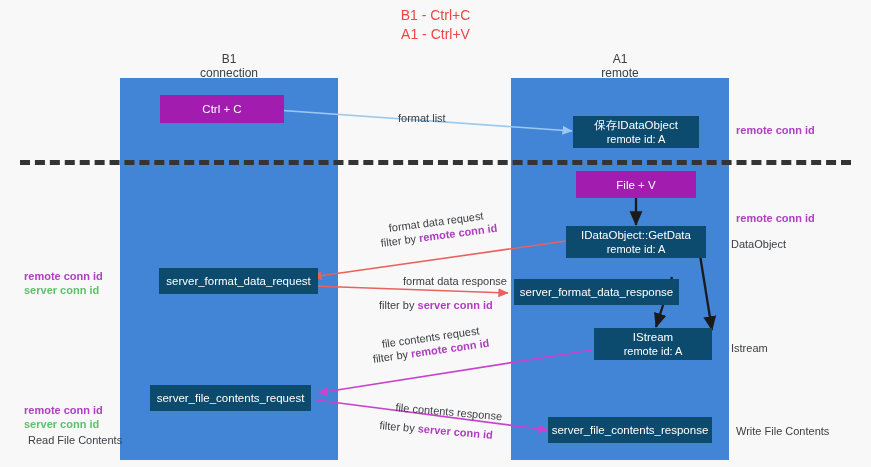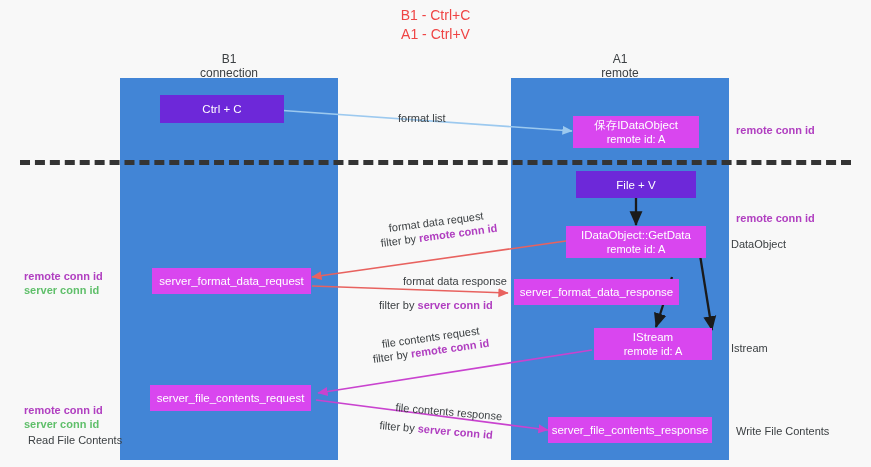--- a/index.html
+++ b/index.html
@@ -38,22 +38,22 @@
     border-top:5px dashed #343434;
   }
 
   
   .node{
     position:absolute;box-sizing:border-box;
     display:flex;flex-direction:column;align-items:center;justify-content:center;
     color:#ffffff;font-size:11.5px;line-height:14px;text-align:center;
     padding:3px 6px;
   }
-  .green{background:#6d28d9;}
-  .orange{background:#d946ef;}
+  .green{background:#a21caf;}
+  .orange{background:#0c4a6e;}
   .node .sub{font-size:11px;}
 
   
   .sidelab{position:absolute;font-size:11px;line-height:14px;}
   .sidelab .purple{color:#b03ec0;font-weight:bold;display:block;}
   .sidelab .green-t{color:#5fbf6a;font-weight:bold;display:block;}
   .sidelab .plain{color:#3c4043;display:block;font-weight:normal;}
 
   
   .alab{
@@ -132,21 +132,21 @@
 
   <div class="node green" style="left:576px;top:171px;width:120px;height:27px;">
     <div>File + V</div>
   </div>
 
   <div class="node orange" style="left:566px;top:226px;width:140px;height:32px;">
     <div>IDataObject::GetData</div>
     <div class="sub">remote id: A</div>
   </div>
 
-  <div class="node orange" style="left:152px;top:268px;width:159px;height:26px;align-items:center;">
+  <div class="node orange" style="left:159px;top:268px;width:159px;height:26px;align-items:center;">
     <div>server_format_data_request</div>
   </div>
 
   <div class="node orange" style="left:514px;top:279px;width:165px;height:26px;padding-left:6px;">
     <div>server_format_data_response</div>
   </div>
 
   <div class="node orange" style="left:594px;top:328px;width:118px;height:32px;">
     <div>IStream</div>
     <div class="sub">remote id: A</div>

